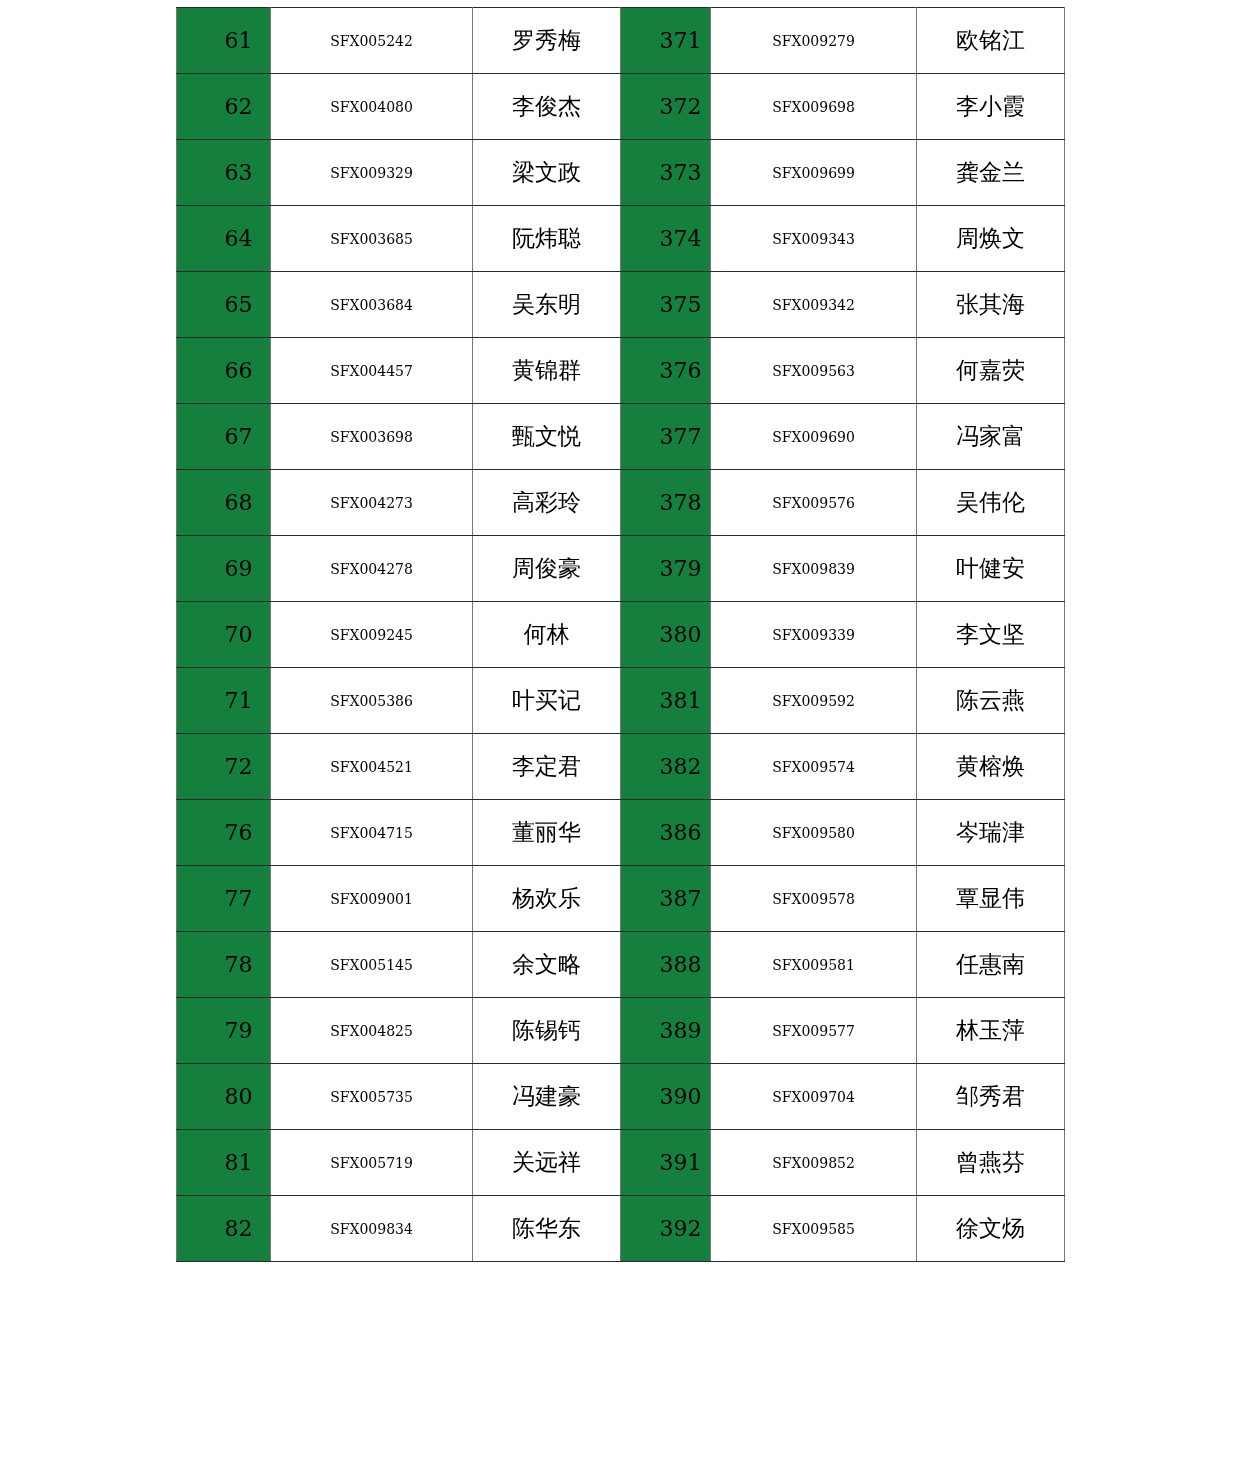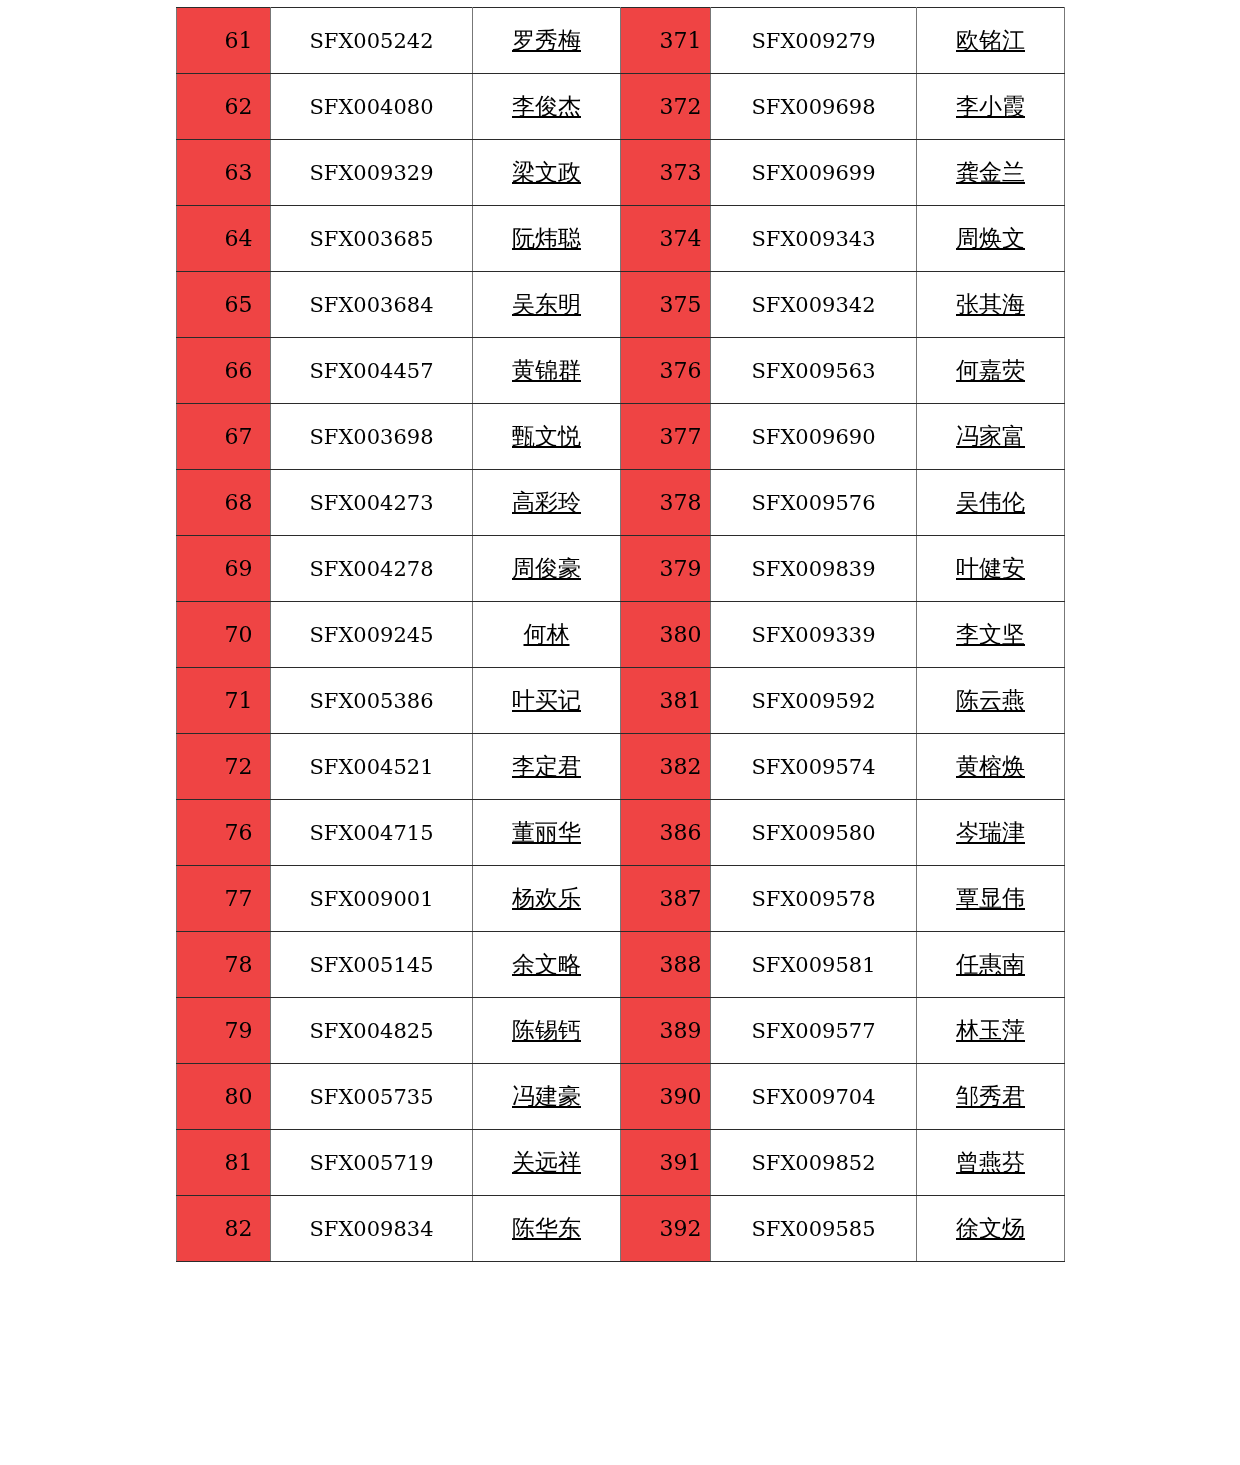--- a/index.html
+++ b/index.html
@@ -15,23 +15,23 @@
   }
   table.roster td {
     height: 65px;
     padding: 0;
     text-align: center;
     vertical-align: middle;
     border: 1px solid #2b2b2b;
     border-left-color: #777;
     border-right-color: #777;
   }
-  table.roster td.num { background: #ef4444; padding-left: 30px; }
-  table.roster td.name { font-family: "DejaVu Sans", "Liberation Sans", sans-serif; font-size: 23px; text-decoration: underline; }
-  table.roster td.id { font-size: 21px; letter-spacing: 0px; }
+  table.roster td.num { background: #15803d; padding-left: 30px; }
+  table.roster td.name { font-family: "DejaVu Sans", "Liberation Sans", sans-serif; font-size: 23px; }
+  table.roster td.id { font-size: 14px; letter-spacing: 0px; }
   col.c1 { width: 94px; }
   col.c2 { width: 202px; }
   col.c3 { width: 148px; }
   col.c4 { width: 90px; }
   col.c5 { width: 206px; }
   col.c6 { width: 148px; }
 </style>
 </head>
 <body>
 

